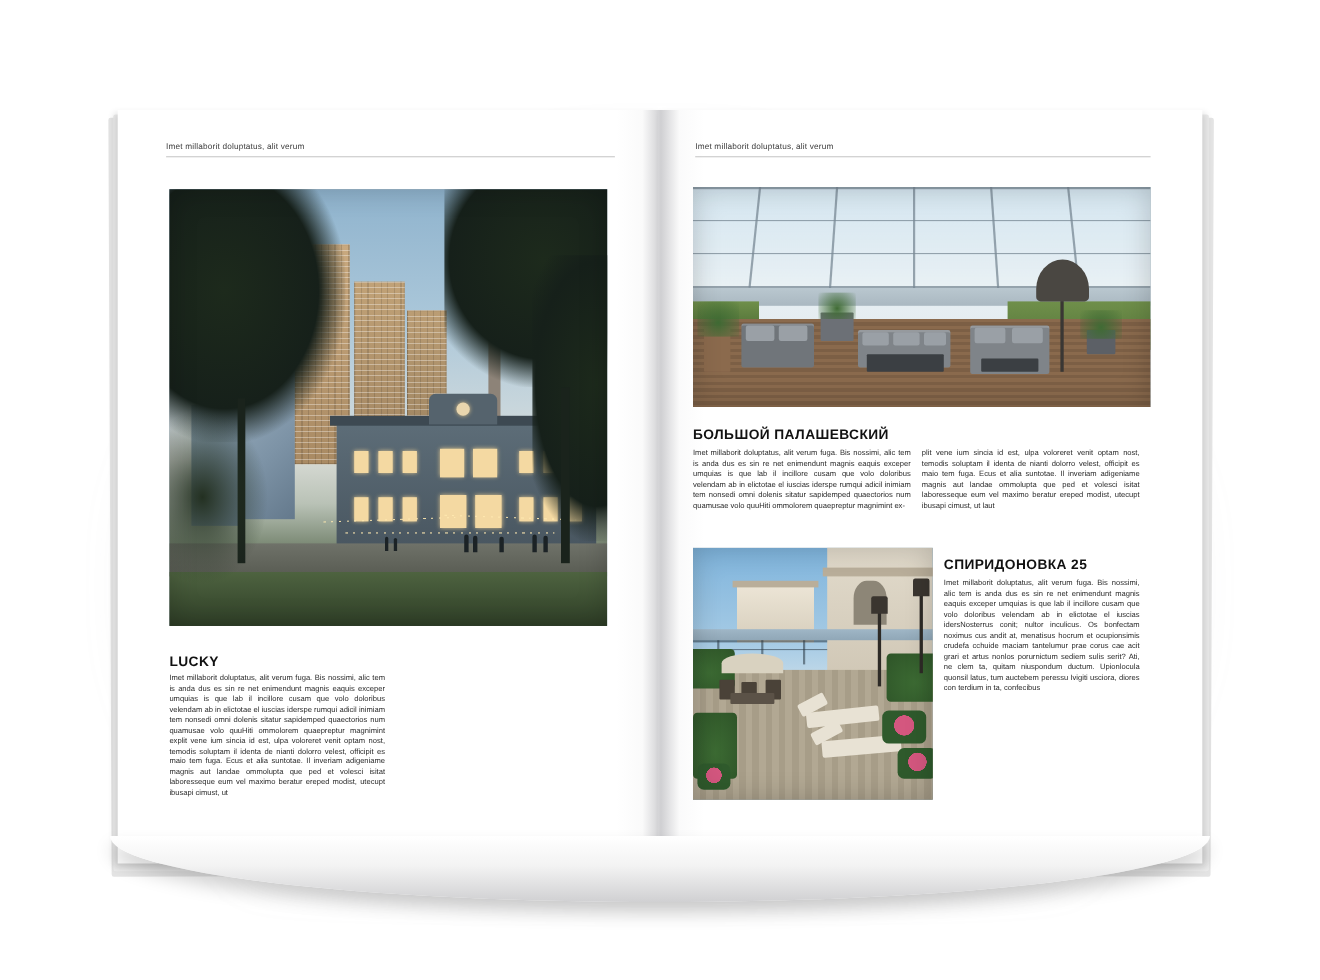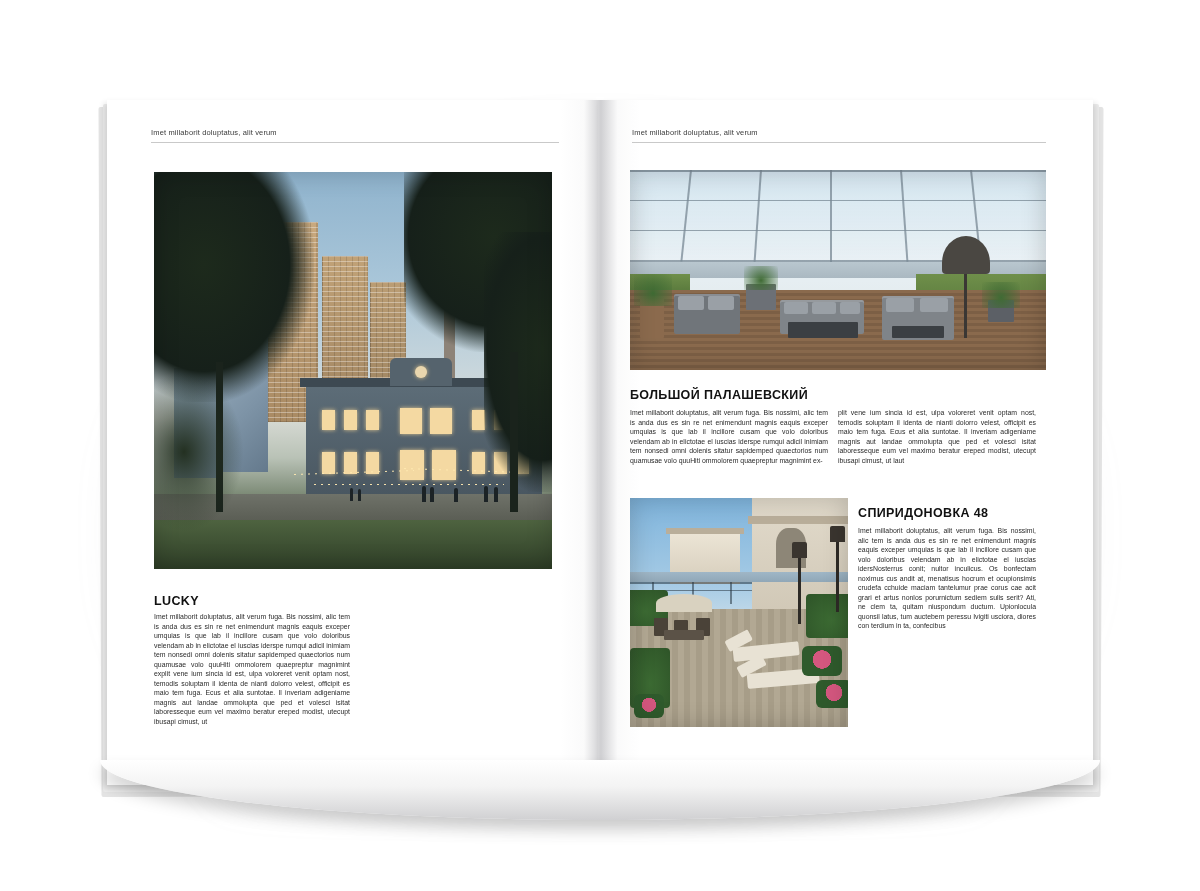--- a/index.html
+++ b/index.html
@@ -408,21 +408,21 @@
 
           <div class="flower" style="left:172px; top:148px; width:40px; height:30px; border-radius:6px;"></div>
           <div class="flower" style="left:186px; top:182px; width:36px; height:28px; border-radius:6px;"></div>
           <div class="hedge" style="left:0px; top:150px; width:40px; height:60px;"></div>
           <div class="flower" style="left:4px; top:196px; width:30px; height:24px; border-radius:6px;"></div>
 
           <div class="vig"></div>
         </div>
       </div>
 
-      <div class="headline" style="left:260px; top:406px;">СПИРИДОНОВКА 48</div>
+      <div class="headline" style="left:260px; top:406px;">СПИРИДОНОВКА 25</div>
 
       <div class="body-col" style="left:260px; top:426px; width:178px;">Imet millaborit doluptatus, alit verum fuga. Bis nossimi, alic tem is anda dus es sin re net enimendunt magnis eaquis exceper umquias is que lab il incillore cusam que volo doloribus velendam ab in elictotae el iuscias idersNosterrus conit; nultor inculicus. Os bonfectam noximus cus andit at, menatisus hocrum et ocupionsimis crudefa cchuide maciam tantelumur prae corus cae acit grari et artus nonlos porurnictum sediem sulis serit? Ati, ne clem ta, quitam niuspondum ductum. Upionlocula quonsil latus, tum auctebem peressu Ivigiti usciora, diores con terdium in ta, confecibus</div>
 
     </div>
   </div>
 
   <div class="gutter"></div>
   <div class="page-bottom-curve"></div>
 
 </div>

